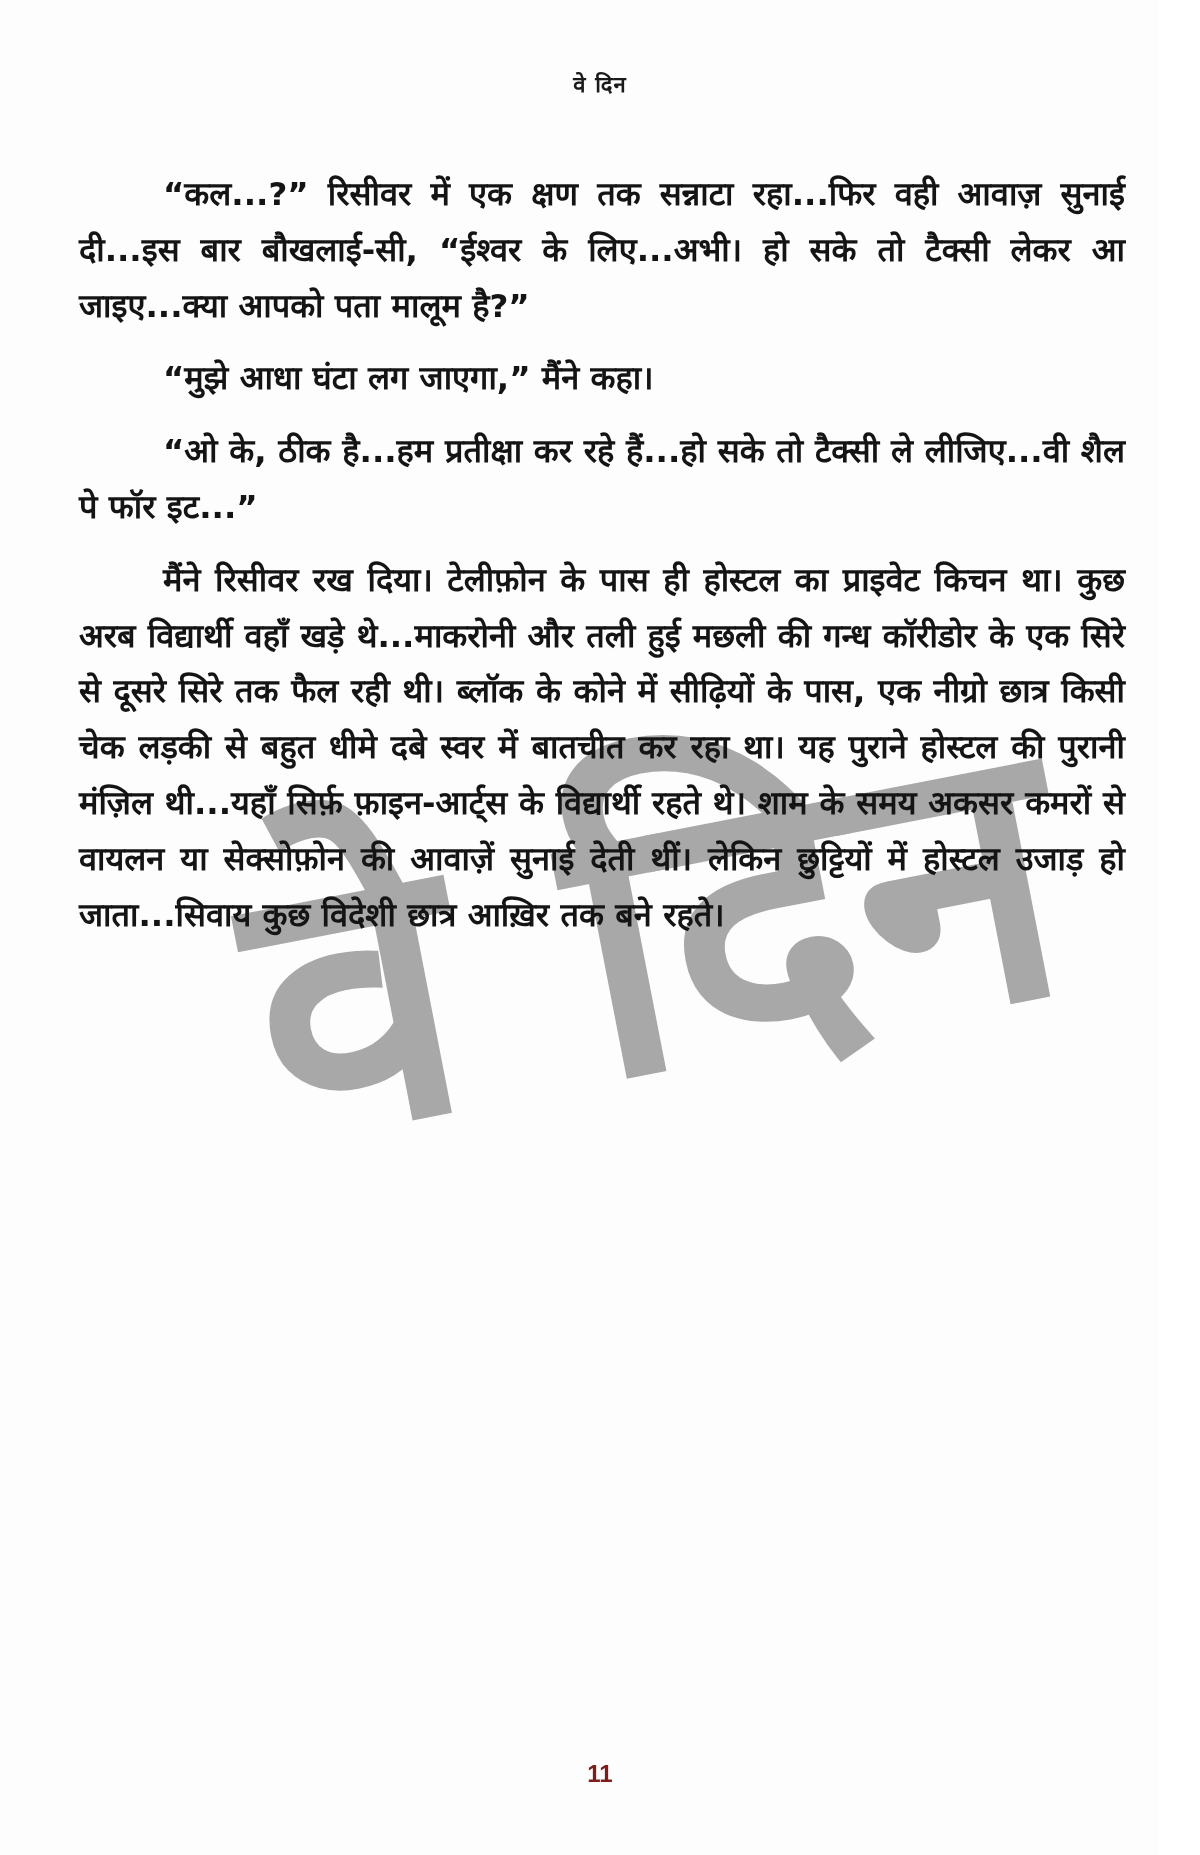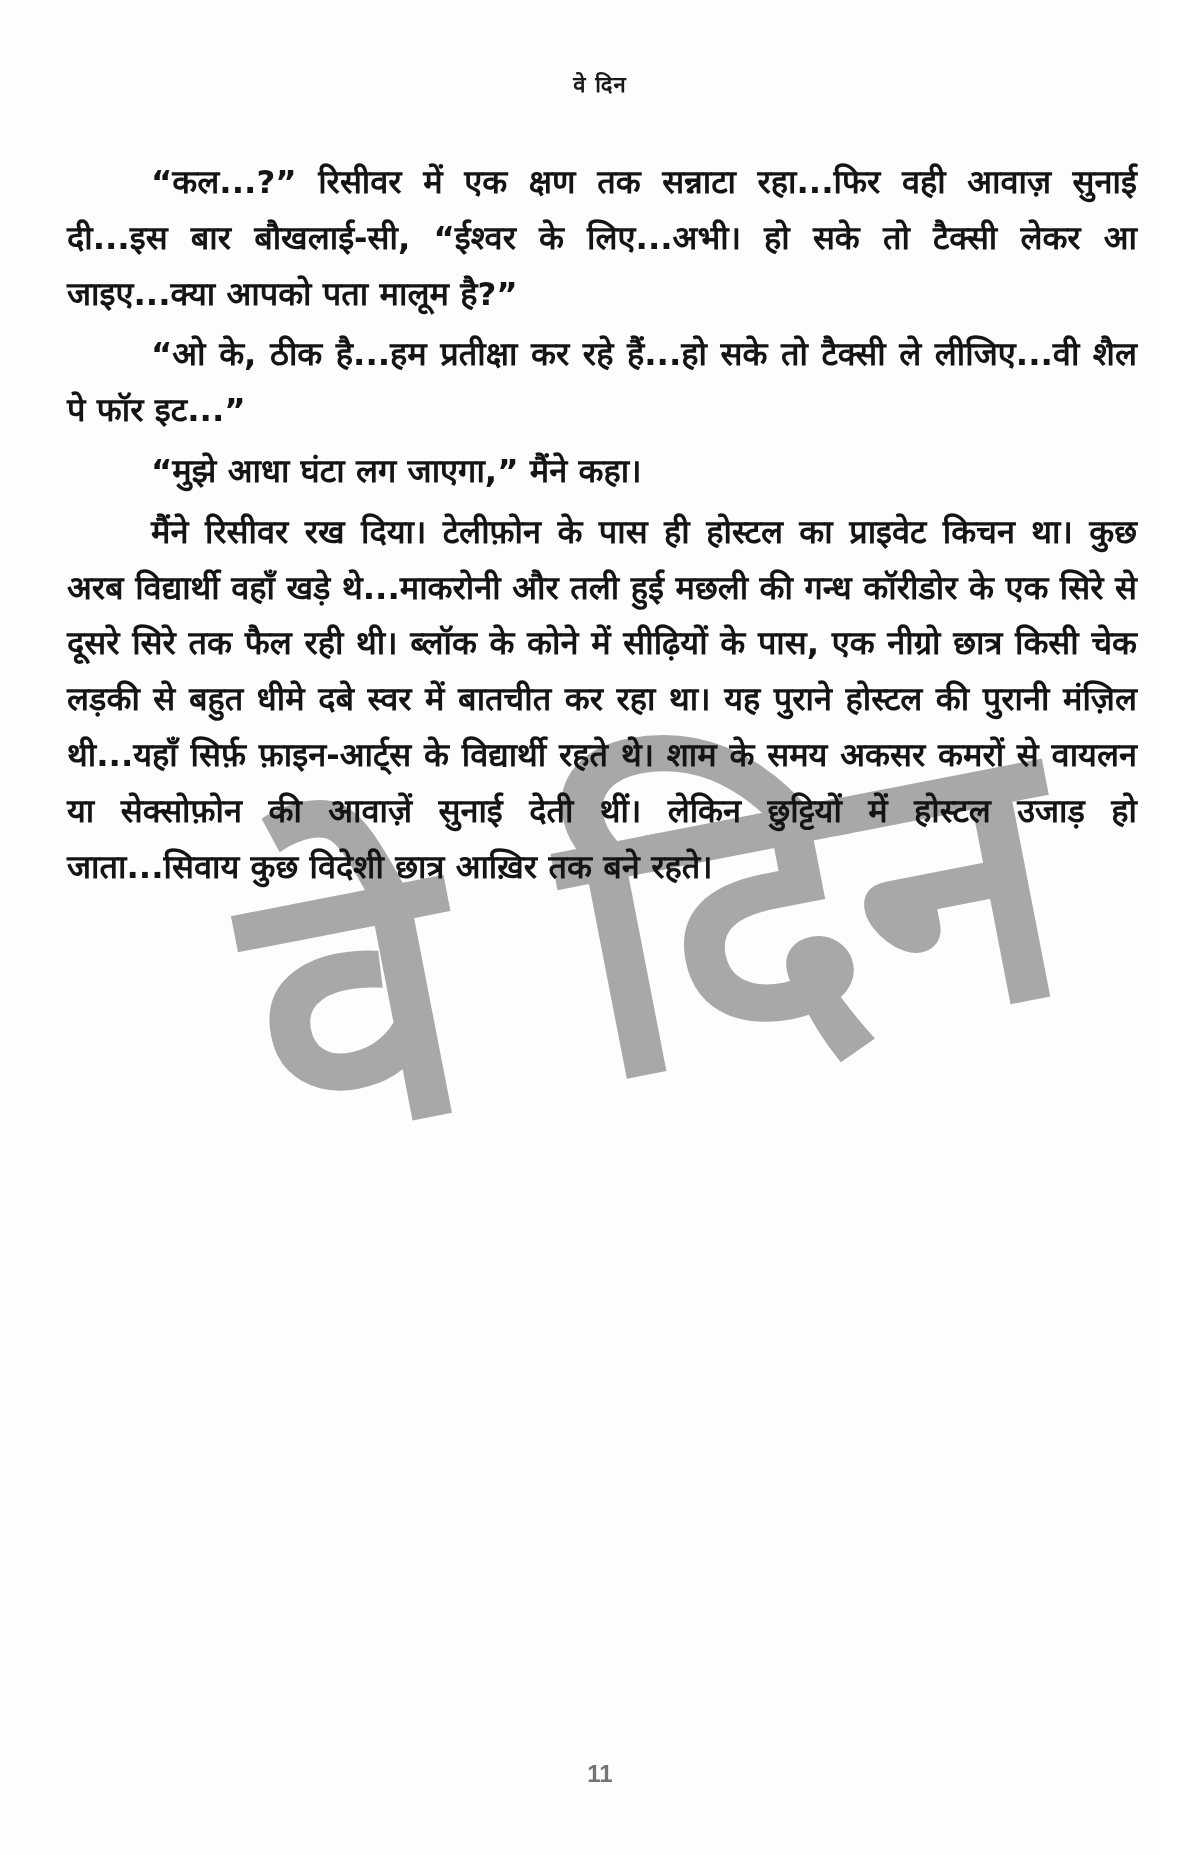--- a/index.html
+++ b/index.html
@@ -60,49 +60,49 @@
       left: 62px;
       width: 1080px;
       z-index: 1;
       font-size: 32.5px;
       line-height: 55.8px;
       font-weight: bold;
       text-align: justify;
       text-align-last: left;
     }
     .para {
-      margin: 5px;
+      margin: 17px;
       text-indent: 84px;
       text-align: justify;
     }
     .folio {
       position: absolute;
       top: 1760px;
       left: 0;
       width: 1200px;
       text-align: center;
       font-size: 24px;
       font-weight: bold;
-      color: #737373;
+      color: #7f1d1d;
       font-family: "Liberation Sans", sans-serif;
     }
   </style>
 </head>
 <body>
 
 <div class="page">
 
   <div class="running-head">वे दिन</div>
 
   <div class="watermark">
     <span class="watermark-text">वे दिन</span>
   </div>
 
   <div class="body-text">
     <p class="para">“कल...?” रिसीवर में एक क्षण तक सन्नाटा रहा...फिर वही आवाज़ सुनाई दी...इस बार बौखलाई-सी, “ईश्वर के लिए...अभी। हो सके तो टैक्सी लेकर आ जाइए...क्या आपको पता मालूम है?”</p>
+    <p class="para">“मुझे आधा घंटा लग जाएगा,” मैंने कहा।</p>
     <p class="para">“ओ के, ठीक है...हम प्रतीक्षा कर रहे हैं...हो सके तो टैक्सी ले लीजिए...वी शैल पे फॉर इट...”</p>
-    <p class="para">“मुझे आधा घंटा लग जाएगा,” मैंने कहा।</p>
     <p class="para">मैंने रिसीवर रख दिया। टेलीफ़ोन के पास ही होस्टल का प्राइवेट किचन था। कुछ अरब विद्यार्थी वहाँ खड़े थे...माकरोनी और तली हुई मछली की गन्ध कॉरीडोर के एक सिरे से दूसरे सिरे तक फैल रही थी। ब्लॉक के कोने में सीढ़ियों के पास, एक नीग्रो छात्र किसी चेक लड़की से बहुत धीमे दबे स्वर में बातचीत कर रहा था। यह पुराने होस्टल की पुरानी मंज़िल थी...यहाँ सिर्फ़ फ़ाइन-आर्ट्स के विद्यार्थी रहते थे। शाम के समय अकसर कमरों से वायलन या सेक्सोफ़ोन की आवाज़ें सुनाई देती थीं। लेकिन छुट्टियों में होस्टल उजाड़ हो जाता...सिवाय कुछ विदेशी छात्र आख़िर तक बने रहते।</p>
   </div>
 
   <div class="folio">11</div>
 
 </div>
 
 </body></html>

